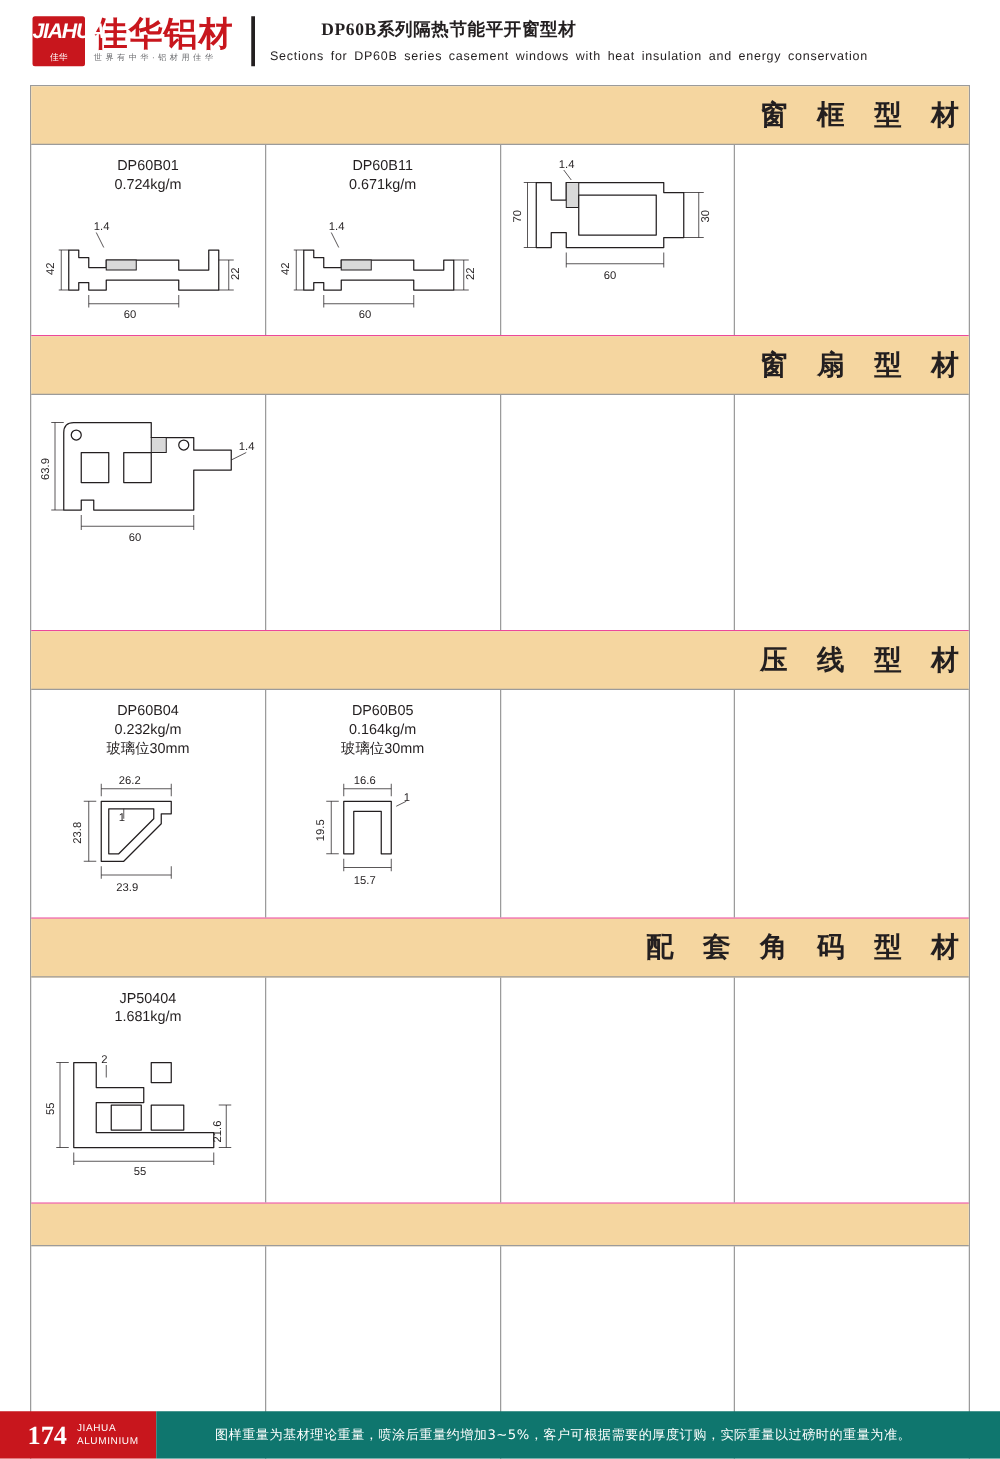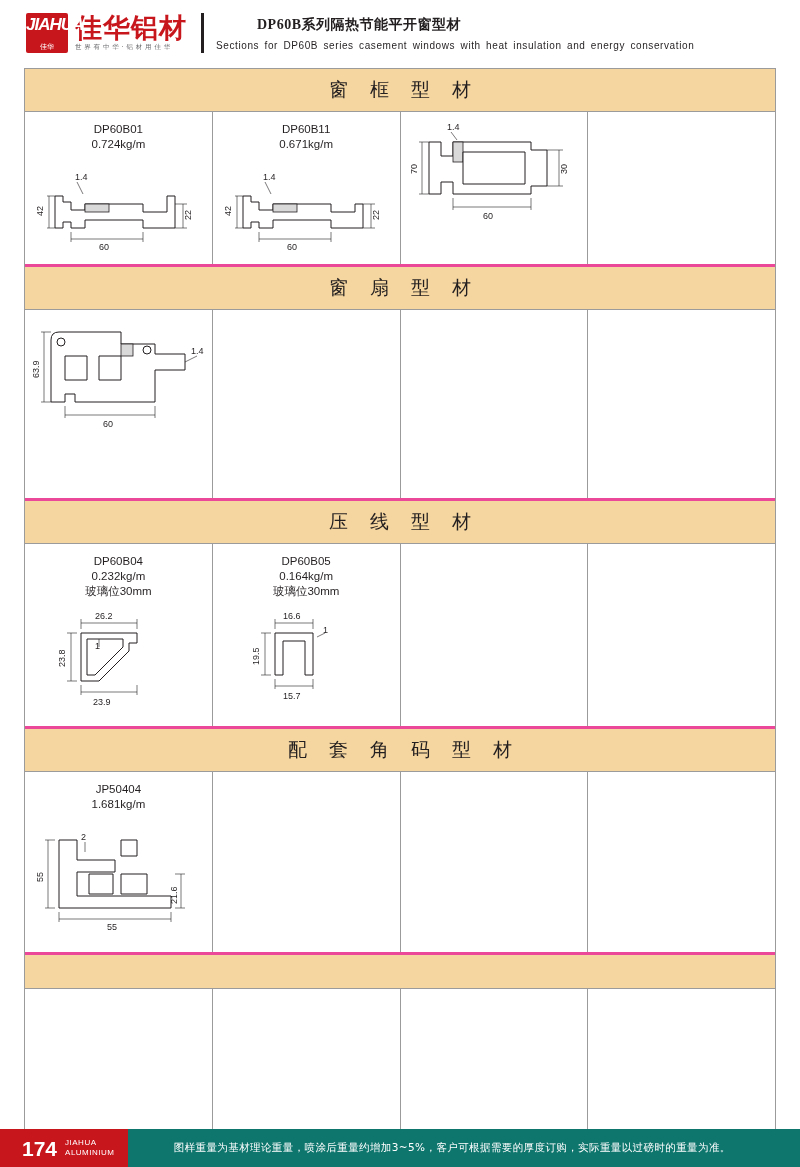--- a/index.html
+++ b/index.html
@@ -109,35 +109,35 @@
 
   
   .sheet {
     margin: 6px 24px 0 24px;
     border: 1px solid #9b9b9b;
     border-bottom: none;
   }
   .band {
     background: #f5d6a0;
     border-bottom: 1px solid #9b9b9b;
-    text-align: center;
-    font-size: 19px;
-    font-weight: normal;
+    text-align: right;
+    font-size: 22px;
+    font-weight: bold;
     letter-spacing: 8px;
     padding: 8px 0 8px 8px;
     font-family: "DejaVu Sans", sans-serif;
     color: #231f20;
   }
   .band.blank {
     height: 17px;
     padding: 8px 0;
   }
   .row {
     display: flex;
-    border-bottom: 3px solid #ec4899;
+    border-bottom: 1px solid #ec4899;
   }
   .cell {
     flex: 1 1 0;
     border-right: 1px solid #9b9b9b;
     position: relative;
     box-sizing: border-box;
     overflow: hidden;
   }
   .cell:last-child { border-right: none; }
   .cell-head {
@@ -175,21 +175,21 @@
     background: #c8161d;
     color: #ffffff;
     display: flex;
     align-items: center;
     padding: 0 14px 0 22px;
     flex: 0 0 auto;
   }
   .page-num {
     font-size: 21px;
     font-weight: bold;
-    font-family: Liberation Sans, sans-serif;
+    font-family: Liberation Serif, serif;
     line-height: 21px;
   }
   .footer-brand {
     margin-left: 8px;
     font-size: 8px;
     line-height: 10px;
     letter-spacing: 0.5px;
   }
   .footer-right {
     background: #0f766e;

